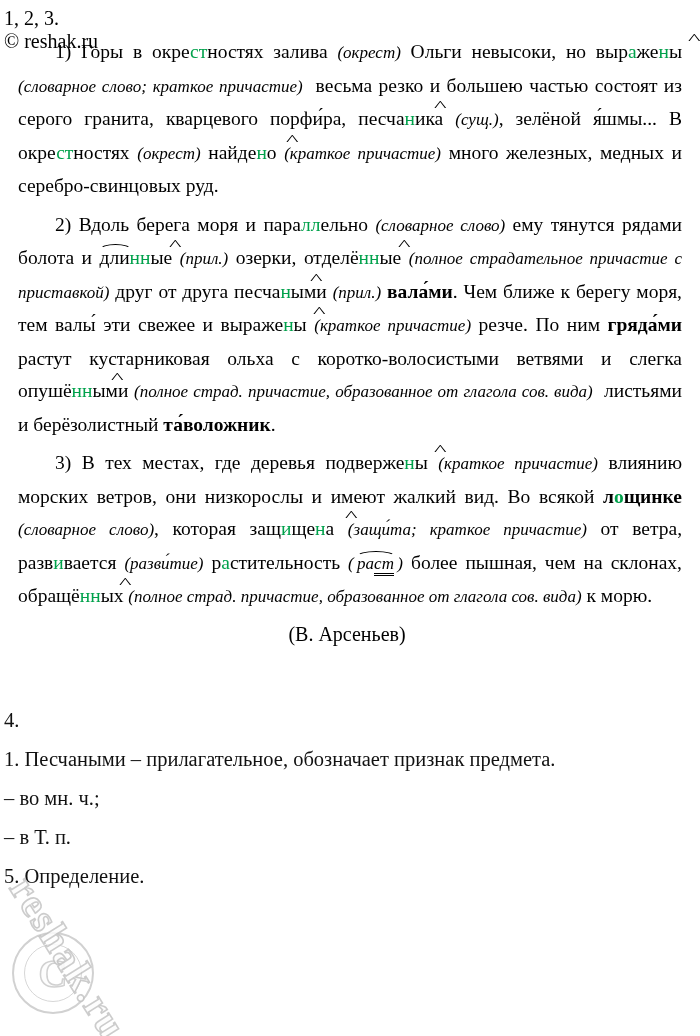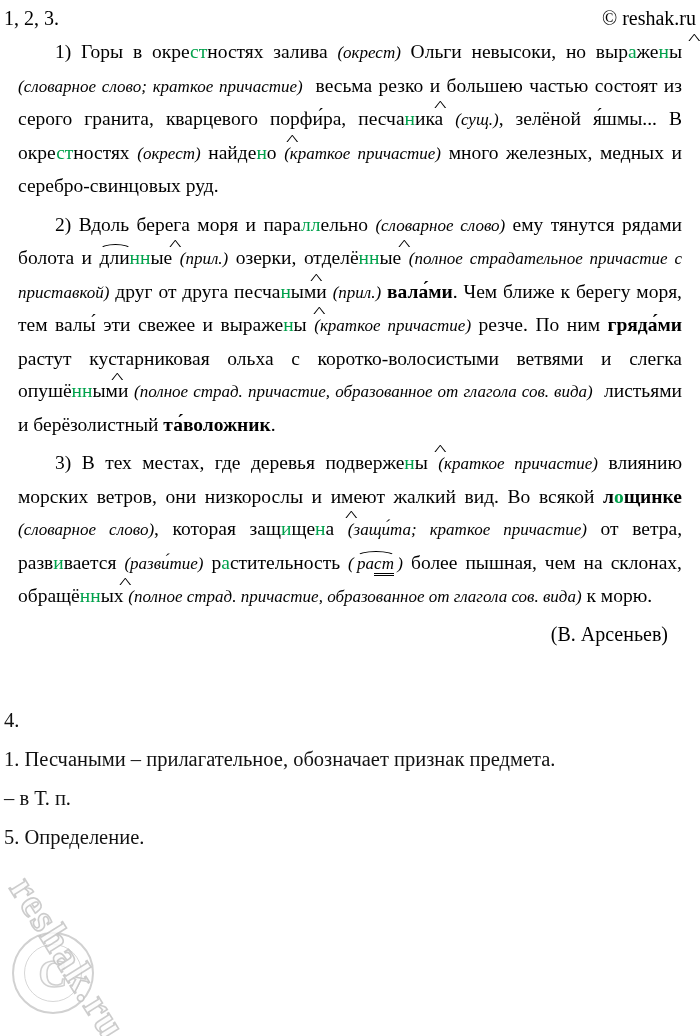--- a/index.html
+++ b/index.html
@@ -4,21 +4,21 @@
 <style>
   html,body{margin:0;padding:0;}
   body{
     width:700px;height:1036px;position:relative;overflow:hidden;
     background:#ffffff;color:#000;
     font-family:"Liberation Serif", serif;
     font-size:19.5px;
   }
   .topbar{
     display:flex;justify-content:space-between;align-items:flex-start;
-    padding:7px 4px 0 4px;font-size:20px;
+    padding:7px 4px 0 4px;font-size:20px;flex-direction:column;
   }
   .content{
     position:absolute;top:30px;left:0;right:0;height:672px;overflow:hidden;
     padding:0 18px;
   }
   .para{
     margin:6px 0 4px 0;
     text-align:justify;
     text-indent:37px;
     line-height:32.5px;
@@ -36,21 +36,21 @@
   }
   
   .arc{position:relative;}
   .arc::after{
     content:'';position:absolute;left:0;right:-1px;top:-3px;height:9px;
     border:1.5px solid transparent;border-top:1.5px solid #000;
     border-radius:50%;
   }
   .du{border-bottom:3.5px double #000;}
   .author{
-    text-align:right;line-height:33px;margin:4px 14px 0 0;font-size:20px;
+    text-align:center;line-height:33px;margin:4px 6px 0 0;font-size:20px;
   }
   .morph{
     position:absolute;top:701px;left:4px;right:4px;
     font-size:20.5px;line-height:39px;color:#111;
   }
   .morph p{margin:0;}
   
   .wm{position:absolute;pointer-events:none;opacity:.85;}
   .wm-text{
     left:40px;top:868px;
@@ -81,20 +81,21 @@
 <div class="content">
   <p class="para">1) Горы в окре<span class="g">ст</span>ностях залива <span class="an">(окрест)</span> Ольги невысоки, но выр<span class="g">а</span>ж<span class="c">е<span class="g">н</span></span>ы <span class="an">(словарное слово; краткое причастие)</span>&nbsp; весьма резко и большею частью состоят из серого гранита, кварцевого порфи́ра, песч<span class="c">а<span class="g">н</span></span>ика <span class="an">(сущ.)</span>, зелёной я́шмы... В окре<span class="g">ст</span>ностях <span class="an">(окрест)</span> найд<span class="c">е<span class="g">н</span></span>о <span class="an">(краткое причастие)</span> много железных, медных и серебро-свинцовых руд.</p>
   <p class="para">2) Вдоль берега моря и пара<span class="g">лл</span>ельно <span class="an">(словарное слово)</span> ему тянутся рядами болота и <span class="arc">дли</span><span class="c"><span class="g">нн</span></span>ые <span class="an">(прил.)</span> озерки, отделё<span class="c"><span class="g">нн</span></span>ые <span class="an">(полное страдательное причастие с приставкой)</span> друг от друга песч<span class="c">а<span class="g">н</span></span>ыми <span class="an">(прил.)</span> <b>вала́ми</b>. Чем ближе к берегу моря, тем валы́ эти свежее и выраж<span class="c">е<span class="g">н</span></span>ы <span class="an">(краткое причастие)</span> резче. По ним <b>гряда́ми</b> растут кустарниковая ольха с коротко-волосистыми ветвями и слегка опушё<span class="c"><span class="g">нн</span></span>ыми <span class="an">(полное страд. причастие, образованное от глагола сов. вида)</span>&nbsp; листьями и берёзолистный <b>та́воложник</b>.</p>
   <p class="para">3) В тех местах, где деревья подверж<span class="c">е<span class="g">н</span></span>ы <span class="an">(краткое причастие)</span> влиянию морских ветров, они низкорослы и имеют жалкий вид. Во всякой <b>л<span class="g">о</span>щинке</b> <span class="an">(словарное слово)</span>, которая защ<span class="g">и</span>щ<span class="c">е<span class="g">н</span></span>а <span class="an">(защи́та; краткое причастие)</span> от ветра, разв<span class="g">и</span>вается <span class="an">(разви́тие)</span> р<span class="g">а</span>стительность <span class="an">( <span class="arc">ра<span class="du">ст</span></span> )</span> более пышная, чем на склонах, обращё<span class="c"><span class="g">нн</span></span>ых <span class="an">(полное страд. причастие, образованное от глагола сов. вида)</span> к морю.</p>
   <p class="author">(В. Арсеньев)</p>
 </div>
 
 <div class="morph">
   <p>4.</p>
   <p>1. Песчаными – прилагательное, обозначает признак предмета.</p>
+  <p>– во мн. ч.;</p>
   <p>– в Т. п.</p>
   <p>5. Определение.</p>
 </div>
 
 <div class="wm wm-circle">
   <span class="wm-circle-inner">С</span>
 </div>
 <div class="wm wm-text">reshak.ru</div>
 
 </body></html>

